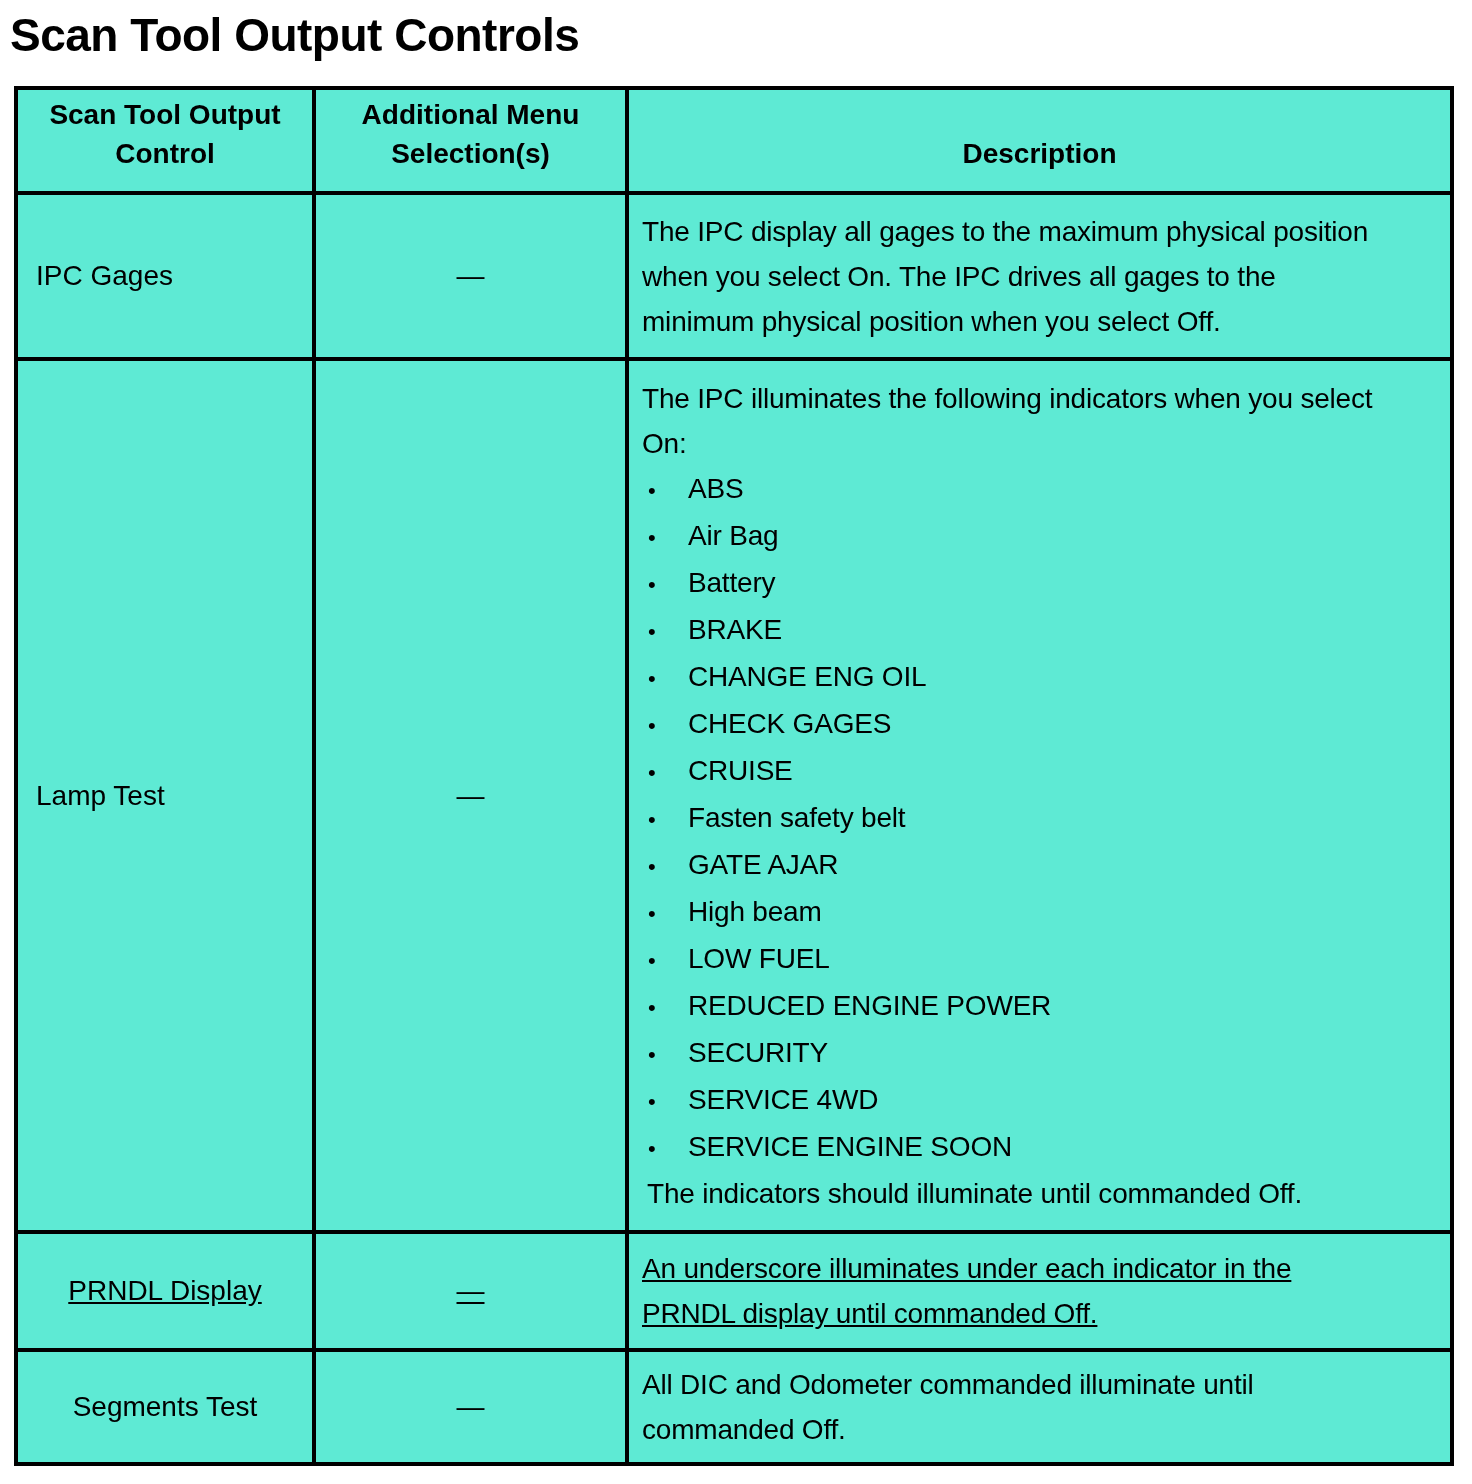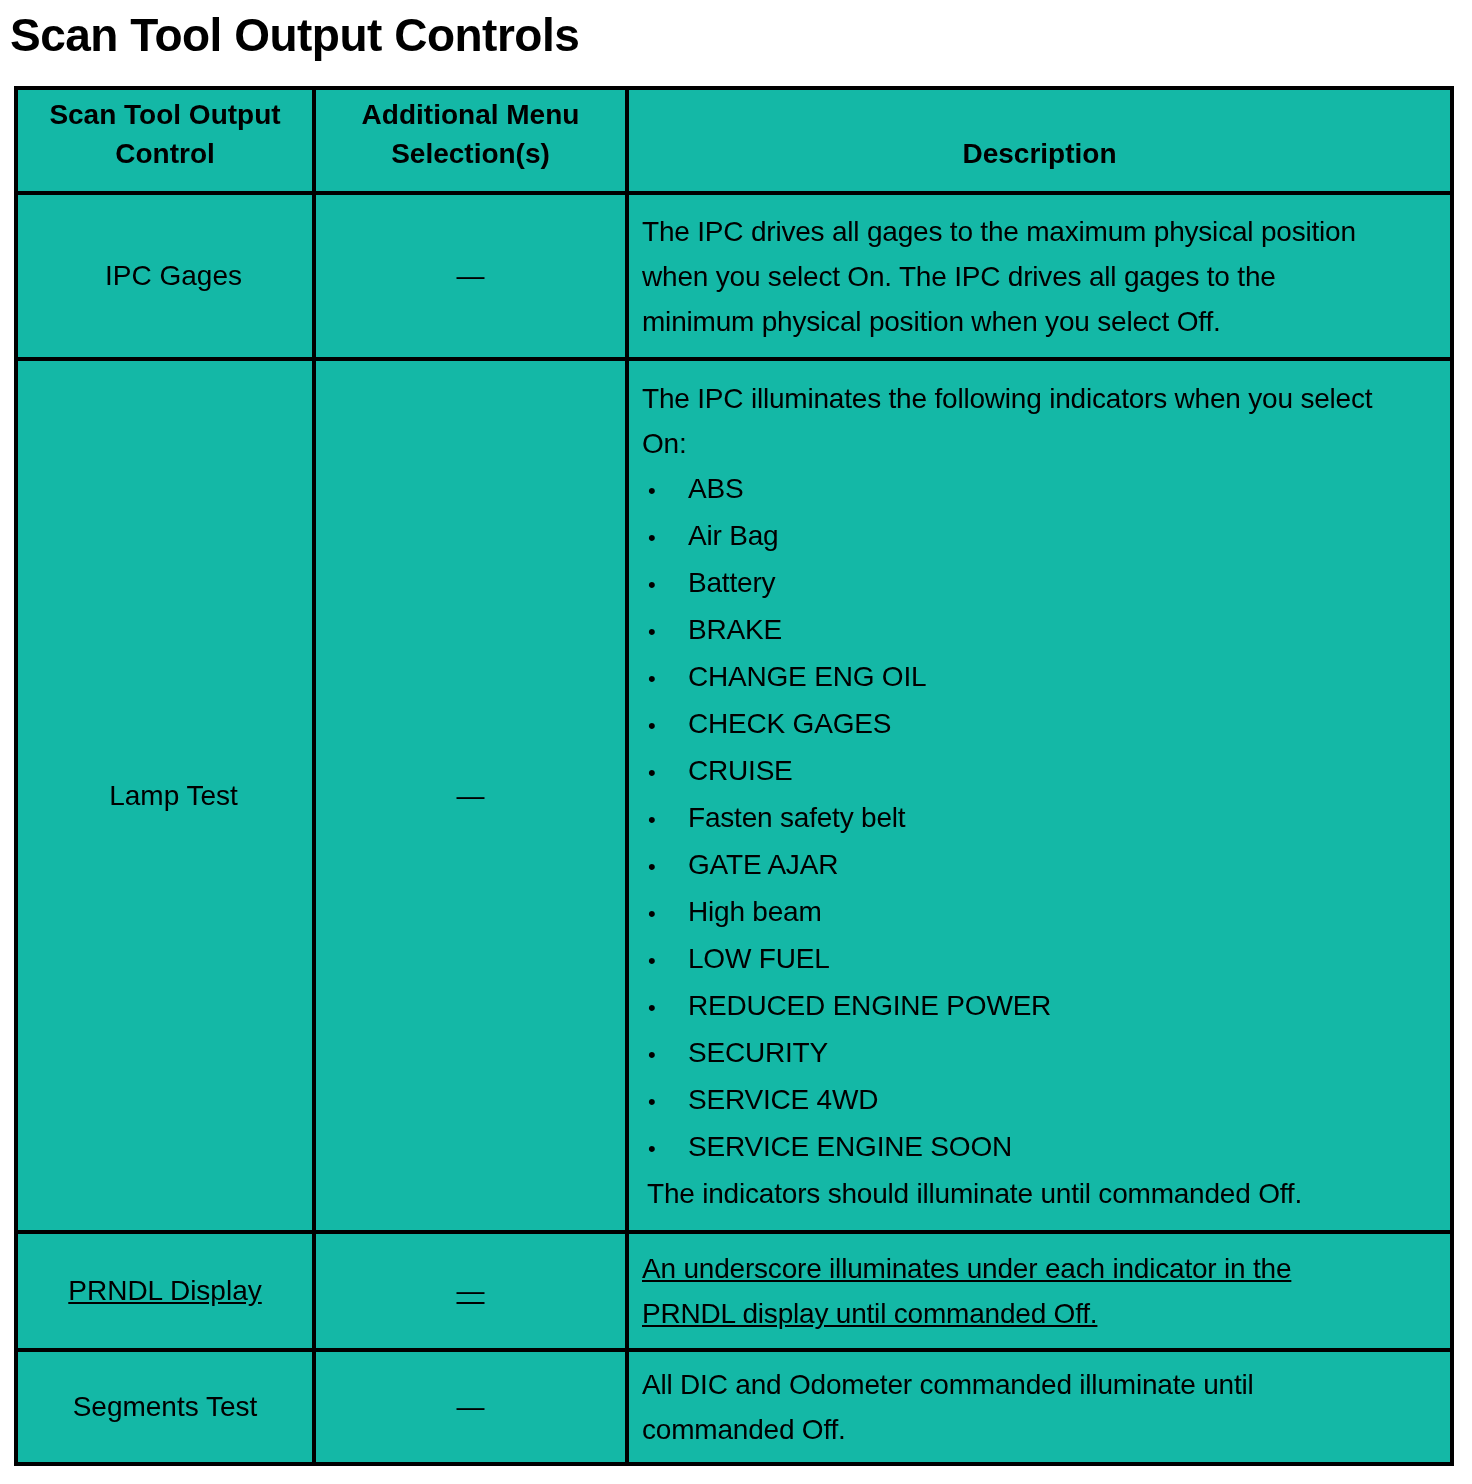--- a/index.html
+++ b/index.html
@@ -28,21 +28,21 @@
     position: absolute;
     left: 14px;
     top: 86px;
     width: 1436px;
     border-collapse: collapse;
     table-layout: fixed;
   }
   .controls-table th,
   .controls-table td {
     border: 4px solid #000000;
-    background: #14b8a6;
+    background: #5eead4;
   }
   col.c1 { width: 298px; }
   col.c2 { width: 313px; }
   col.c3 { width: 825px; }
 
   .controls-table th {
     font-size: 28px;
     font-weight: bold;
     text-align: center;
     vertical-align: bottom;
@@ -54,21 +54,21 @@
   tr.row-ipc      { height: 166px; }
   tr.row-lamp     { height: 873px; }
   tr.row-prndl    { height: 118px; text-decoration: underline; }
   tr.row-segments { height: 114px; }
 
   td.control-cell {
     font-size: 28px;
     vertical-align: middle;
     line-height: 34px;
   }
-  td.control-cell.align-left   { text-align: center; padding-left: 18px; }
+  td.control-cell.align-left   { text-align: left; padding-left: 18px; }
   td.control-cell.align-center { text-align: center; padding: 0 6px; }
 
   td.menu-cell {
     font-size: 28px;
     text-align: center;
     vertical-align: middle;
   }
 
   td.desc-cell {
     font-size: 28px;
@@ -117,21 +117,21 @@
         <tr class="header-row">
       <th>Scan Tool Output Control</th>
       <th>Additional Menu Selection(s)</th>
       <th>Description</th>
     </tr>
 
     <tr class="row-ipc">
       <td class="control-cell align-left">IPC Gages</td>
       <td class="menu-cell">—</td>
       <td class="desc-cell">
-        <div class="desc-line">The IPC drives all gages to the maximum physical position</div>
+        <div class="desc-line">The IPC display all gages to the maximum physical position</div>
         <div class="desc-line">when you select On. The IPC drives all gages to the</div>
         <div class="desc-line">minimum physical position when you select Off.</div>
       </td>
     </tr>
 
     <tr class="row-lamp">
       <td class="control-cell align-left">Lamp Test</td>
       <td class="menu-cell">—</td>
       <td class="desc-cell">
         <div class="desc-line">The IPC illuminates the following indicators when you select</div>

